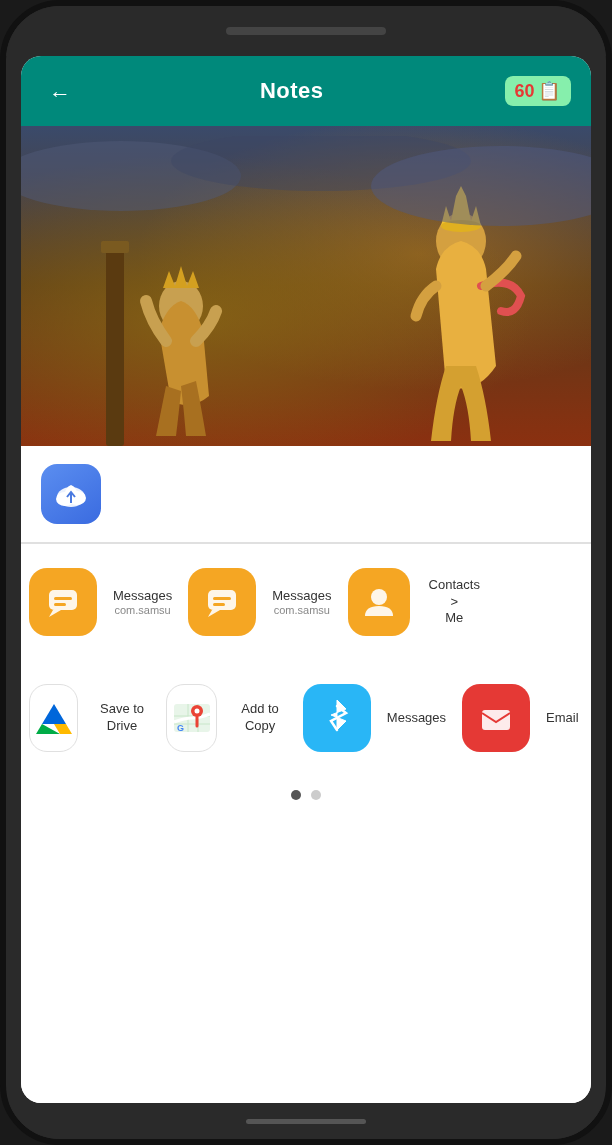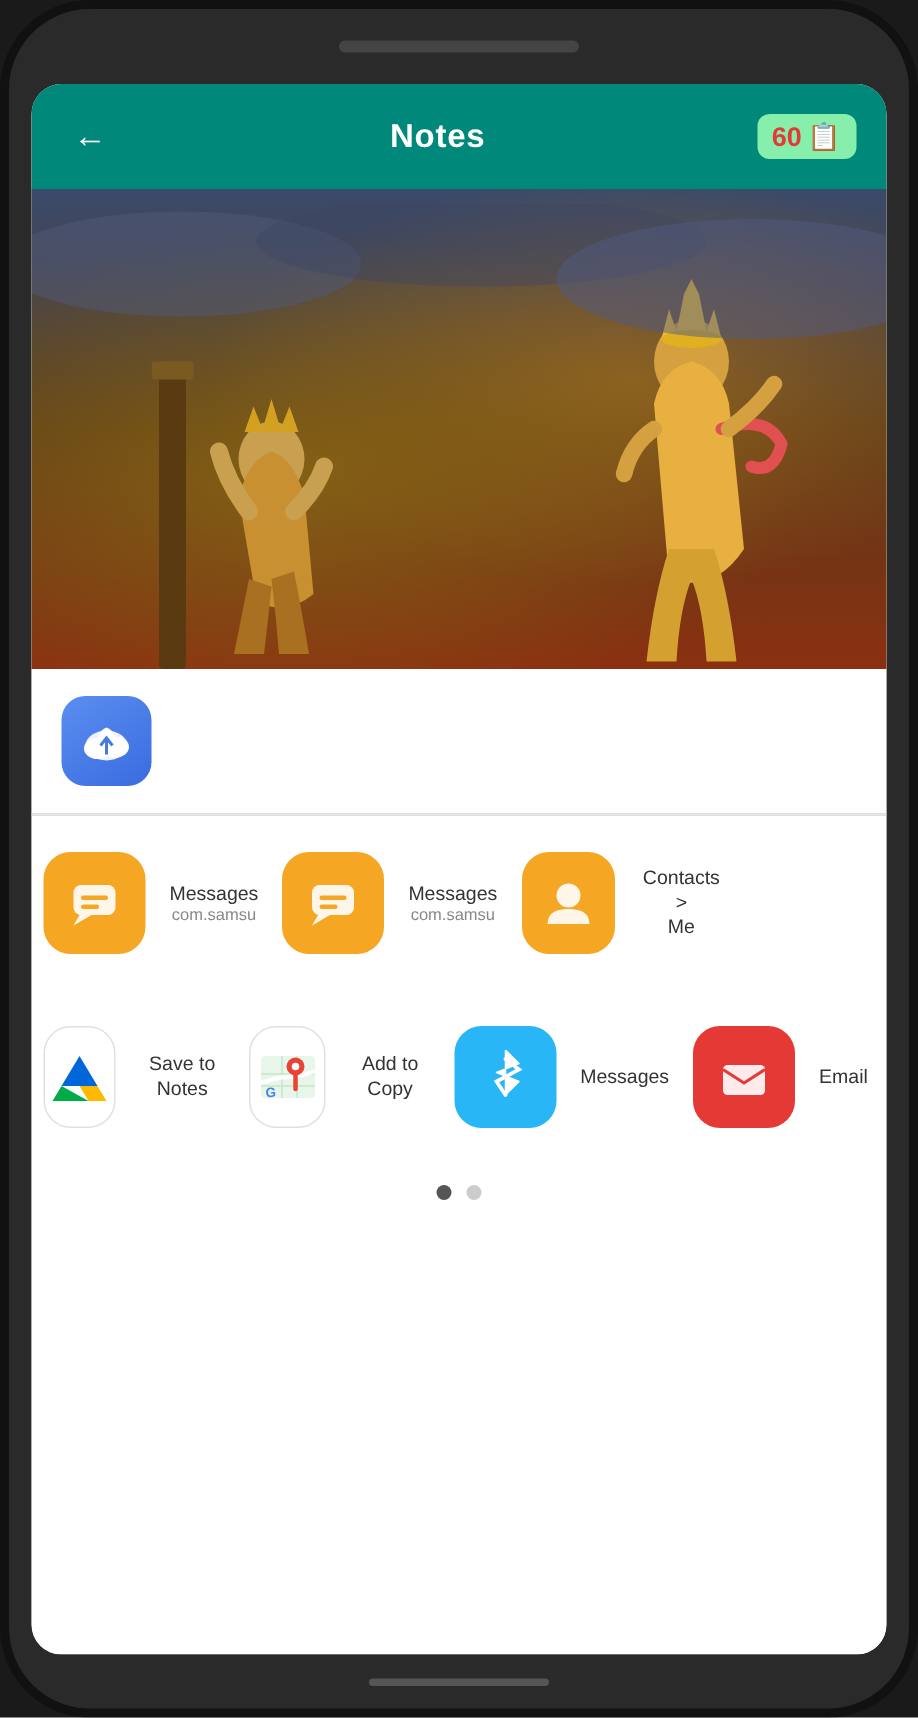--- a/index.html
+++ b/index.html
@@ -331,21 +331,21 @@
       <div class="apps-grid">
 
         <div class="app-item">
           <div class="app-icon" style="background:white;border:1px solid #e0e0e0;">
             <svg width="44" height="44" viewBox="0 0 44 44">
               <polygon points="22,8 34,28 10,28" fill="#0066da"></polygon>
               <polygon points="10,28 4,38 28,38" fill="#00ac47"></polygon>
               <polygon points="34,28 40,38 28,38 22,28" fill="#ffba00"></polygon>
             </svg>
           </div>
-          <div class="app-label">Save to Notes</div>
+          <div class="app-label">Save to Drive</div>
         </div>
 
         <div class="app-item">
           <div class="app-icon" style="background:white;border:1px solid #e0e0e0;">
             <svg width="44" height="44" viewBox="0 0 44 44">
 
               <rect x="4" y="8" width="36" height="28" rx="3" fill="#e8f5e9"></rect>
               <path d="M4 20 L40 20" stroke="#c8e6c9" stroke-width="1"></path>
               <path d="M4 28 L40 28" stroke="#c8e6c9" stroke-width="1"></path>
               <path d="M18 8 L18 36" stroke="#c8e6c9" stroke-width="1"></path>

